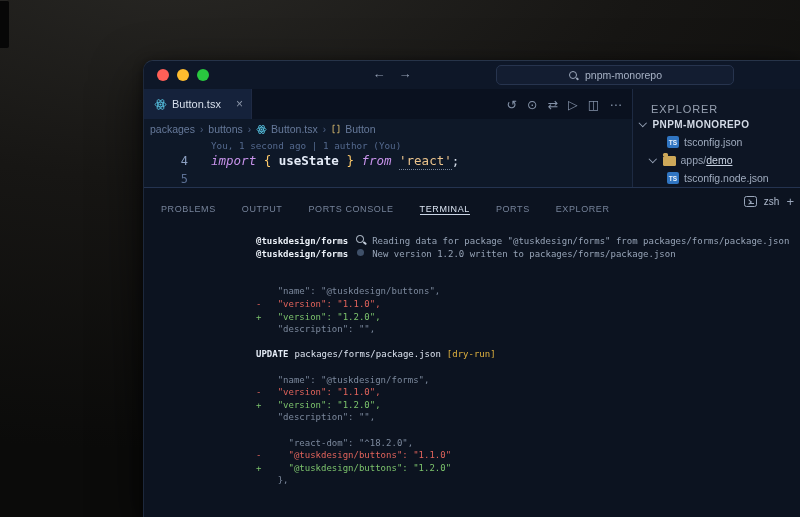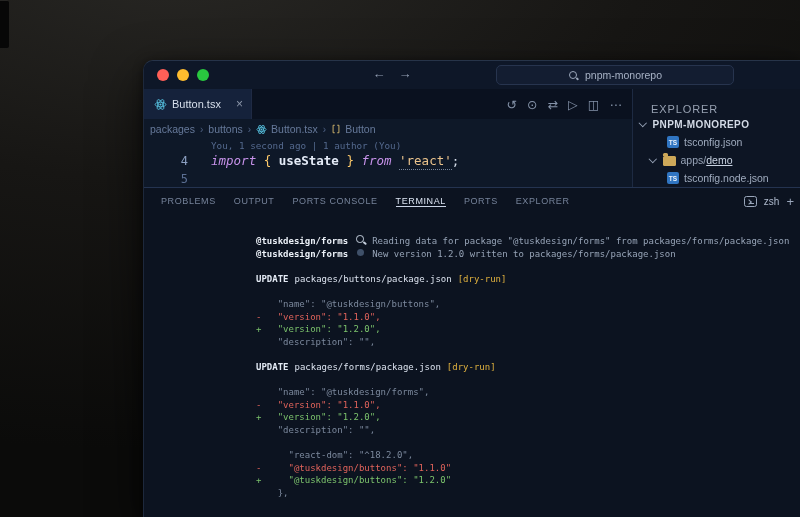--- a/index.html
+++ b/index.html
@@ -79,21 +79,21 @@
   .chev{width:5.5px;height:5.5px;border-right:1.4px solid #9aa6ba;border-bottom:1.4px solid #9aa6ba;
     transform:rotate(45deg);margin:-3px 2px 0 0;flex:0 0 auto}
   .folder-glyph{position:relative;width:13px;height:10px;background:#cda859;border-radius:1.5px;flex:0 0 auto;margin-top:1px}
   .folder-glyph::before{content:"";position:absolute;top:-2.5px;left:0;width:5.5px;height:2.5px;background:#cda859;border-radius:1.5px 1.5px 0 0}
   .seg-dim{color:#97a3b6}
   .seg-active{color:#c9d3e2;text-decoration:underline}
   .ts-badge{width:12px;height:12px;background:#3075c2;border-radius:2px;color:#eaf2fb;font-size:6.5px;font-weight:700;
     display:flex;align-items:center;justify-content:center;flex:0 0 auto}
   
   .panel{height:331px;background:var(--bg-panel);border-top:1px solid #243350;display:flex;flex-direction:column}
-  .panel-header{position:relative;height:27px;display:flex;align-items:center;gap:18px;padding-left:17px;}
+  .panel-header{position:relative;height:27px;display:flex;align-items:flex-end;gap:26px;padding-left:17px;}
   .ptab{display:flex;align-items:center;font-size:9px;letter-spacing:.6px;color:#76839a;
     border-bottom:1px solid transparent;cursor:default}
   .ptab.active{color:#dbe4f2;border-bottom-color:#cbd5e6}
   .panel-controls{position:absolute;right:6px;top:0;height:27px;display:flex;align-items:center;gap:7px;color:#aeb9cc}
   .shell-icon{position:relative;width:13px;height:11px;border:1px solid #99a6ba;border-radius:2.5px}
   .shell-icon::before{content:"";position:absolute;left:2.5px;top:3px;width:3px;height:3px;
     border-right:1.2px solid #99a6ba;border-bottom:1.2px solid #99a6ba;transform:rotate(-45deg)}
   .shell-icon::after{content:"";position:absolute;right:2px;bottom:2px;width:3.5px;height:1.2px;background:#99a6ba}
   .shell-label{font-size:10px}
   .plus-icon{font-size:13px;color:#9aa6bb}
@@ -236,21 +236,20 @@
           <span class="shell-label">zsh</span>
           <span class="plus-icon">+</span>
         </div>
       </div>
 
       <div class="terminal">
 
       <div class="t-line status"><span class="t-pkg">@tuskdesign/forms</span><span class="t-ico magnifier-icon"></span><span class="t-msg">Reading data for package "@tuskdesign/forms" from packages/forms/package.json</span></div>
           <div class="t-line status"><span class="t-pkg">@tuskdesign/forms</span><span class="t-ico dot-icon"></span><span class="t-msg">New version 1.2.0 written to packages/forms/package.json</span></div>
           <div class="t-line blank"></div>
-          <div class="t-line update"><span class="t-label">UPDATE</span><span class="t-path">packages/buttons/package.json</span><span class="t-flag">[dry-run]</span></div>
           <div class="t-line blank"></div>
           <div class="t-line ctx"><span class="t-text">    "name": "@tuskdesign/buttons",</span></div>
           <div class="t-line del"><span class="t-text">-   "version": "1.1.0",</span></div>
           <div class="t-line add"><span class="t-text">+   "version": "1.2.0",</span></div>
           <div class="t-line ctx"><span class="t-text">    "description": "",</span></div>
           <div class="t-line blank"></div>
           <div class="t-line update"><span class="t-label">UPDATE</span><span class="t-path">packages/forms/package.json</span><span class="t-flag">[dry-run]</span></div>
           <div class="t-line blank"></div>
           <div class="t-line ctx"><span class="t-text">    "name": "@tuskdesign/forms",</span></div>
           <div class="t-line del"><span class="t-text">-   "version": "1.1.0",</span></div>

